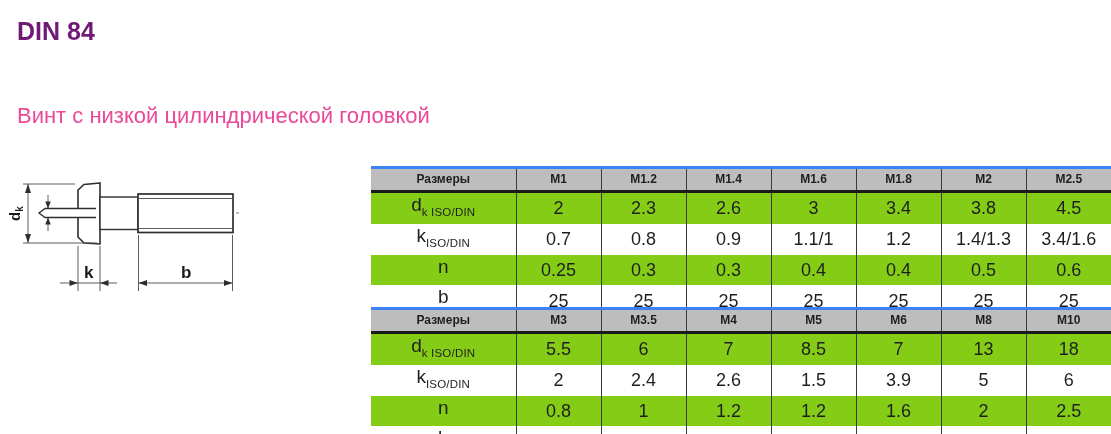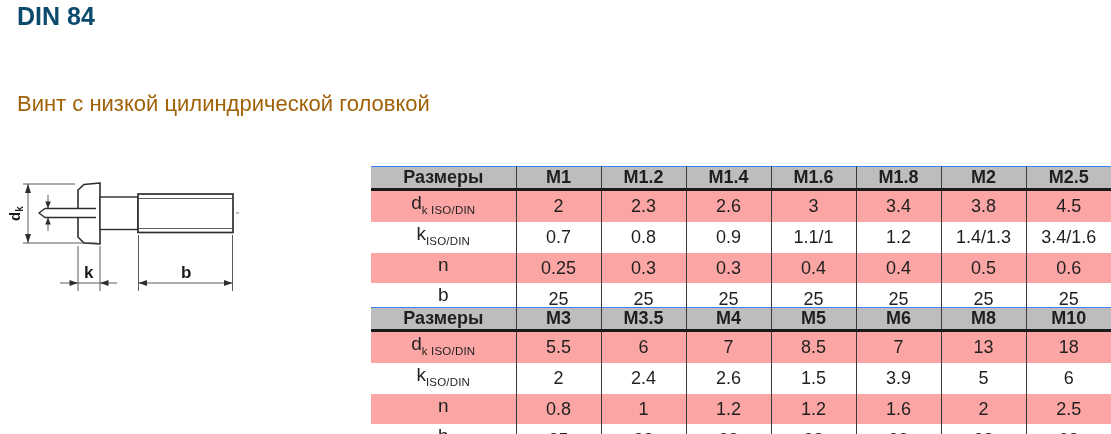--- a/index.html
+++ b/index.html
@@ -1,45 +1,45 @@
 <!DOCTYPE html>
 <html><head>
 <meta charset="utf-8">
 <style>
   * { margin:0; padding:0; box-sizing:border-box; }
   html,body { background:#ffffff; }
   body {
     width:1111px; height:434px; position:relative; overflow:hidden;
     font-family:"Liberation Sans", sans-serif; color:#1a1a1a;
   }
-  .title-block { position:absolute; left:17px; top:1px; font-weight:bold; font-size:25px; line-height:31px; color:#0c4a6e; }
-  .subtitle-block { position:absolute; left:17px; top:88px; font-size:22px; line-height:32px; font-weight:400; color:#a16207; }
+  .title-block { position:absolute; left:17px; top:16px; font-weight:bold; font-size:25px; line-height:31px; color:#701a75; }
+  .subtitle-block { position:absolute; left:17px; top:100px; font-size:22px; line-height:32px; font-weight:400; color:#ec4899; }
 
   .drawing-wrap { position:absolute; left:0; top:168px; width:280px; height:136px; }
 
   table.spec {
     position:absolute; left:371px; width:740px;
     border-collapse:collapse; table-layout:fixed;
     font-size:18px; color:#1f1f1f;
   }
   #table1 { top:166px; }
   #table2 { top:307px; }
   table.spec col.lbl { width:145px; }
   table.spec col.val { width:85px; }
   table.spec thead th {
-    background:#bdbdbd; font-weight:700; font-size:18px;
+    background:#bdbdbd; font-weight:700; font-size:12px;
     height:21px; line-height:21px; text-align:center;
-    border-top:1px solid #3b82f6; border-bottom:3px solid #1a1a1a;
+    border-top:3px solid #3b82f6; border-bottom:3px solid #1a1a1a;
   }
   table.spec tbody td {
     height:24px; line-height:24px; text-align:center; vertical-align:middle;
     font-weight:400;
   }
   table.spec th:not(:last-child), table.spec td:not(:last-child) { border-right:1.5px solid #3a3a3a; }
-  table.spec tr.alt td { background:#fca5a5; }
+  table.spec tr.alt td { background:#84cc16; }
   td.lblcell { font-size:19px; }
   td.lblcell sub { font-size:11.5px; letter-spacing:0.2px; }
 
   svg text { font-family:"Liberation Sans", sans-serif; }
 </style>
 </head>
 <body>
 
 <div class="title-block">
   <div>DIN 84</div>

